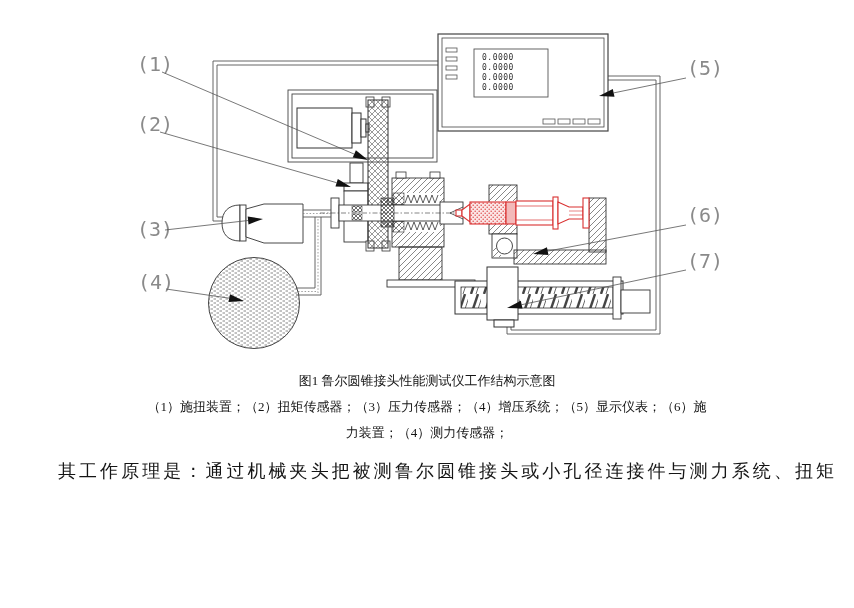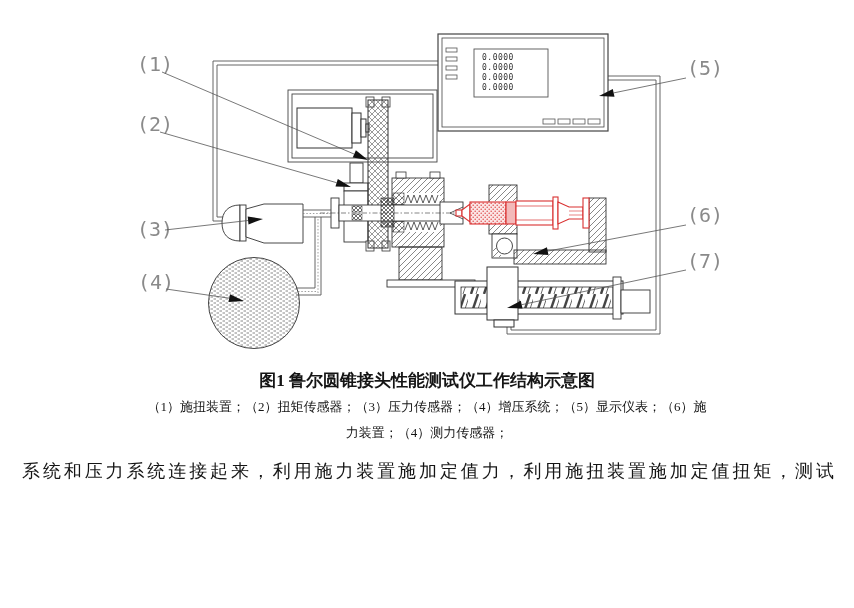--- a/index.html
+++ b/index.html
@@ -4,21 +4,21 @@
 <style>
   html,body{margin:0;padding:0;background:#ffffff;}
   body{
     width:854px;height:608px;overflow:hidden;
     font-family:"Liberation Serif","DejaVu Serif",serif;
     color:#151515;
   }
   .diagram-wrap{width:854px;height:362px;position:relative;}
   svg{display:block;}
   .caption{
-    text-align:center;font-weight:bold;font-size:17px;
+    text-align:center;font-weight:normal;font-size:13px;
     margin:8px 0 2px 0;line-height:22px;
   }
   .legend-line{
     text-align:center;font-size:13px;line-height:26px;
   }
   .para{margin:8px 20px 0 22px;font-size:18px;}
   .para .jline{
     text-align:justify;text-align-last:justify;
     line-height:35px;height:35px;overflow:hidden;white-space:nowrap;
   }
@@ -248,14 +248,14 @@
     </g>
   </g>
 </svg>
 </div>
 
 <div class="caption">图1 鲁尔圆锥接头性能测试仪工作结构示意图</div>
 <div class="legend-line">（1）施扭装置；（2）扭矩传感器；（3）压力传感器；（4）增压系统；（5）显示仪表；（6）施</div>
 <div class="legend-line">力装置；（4）测力传感器；</div>
 
 <div class="para">
-  <div class="jline">系统和压力系统连接起来，利用施力装置施加定值力，利用施扭装置施加定值扭矩，测试</div>
+  <div class="jline indent">其工作原理是：通过机械夹头把被测鲁尔圆锥接头或小孔径连接件与测力系统、扭矩</div>
 </div>
 
 </body></html>

